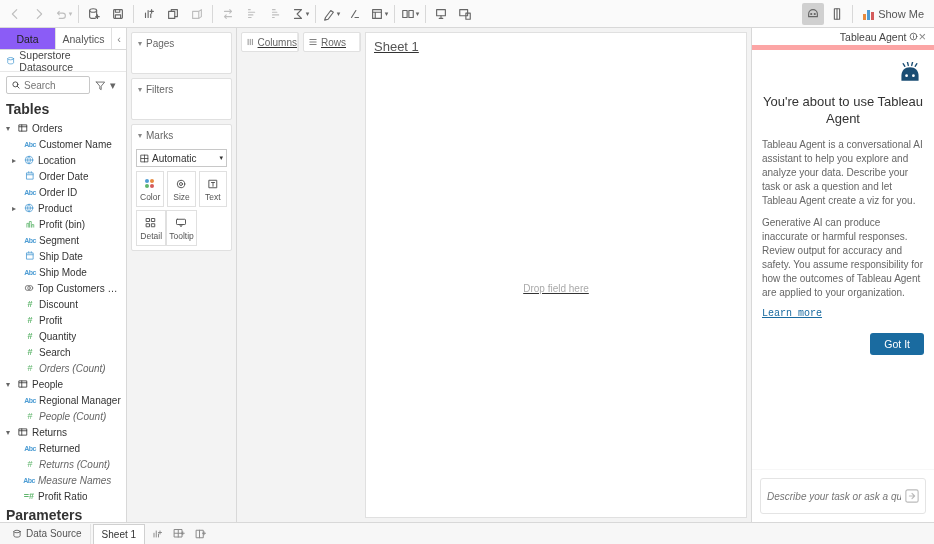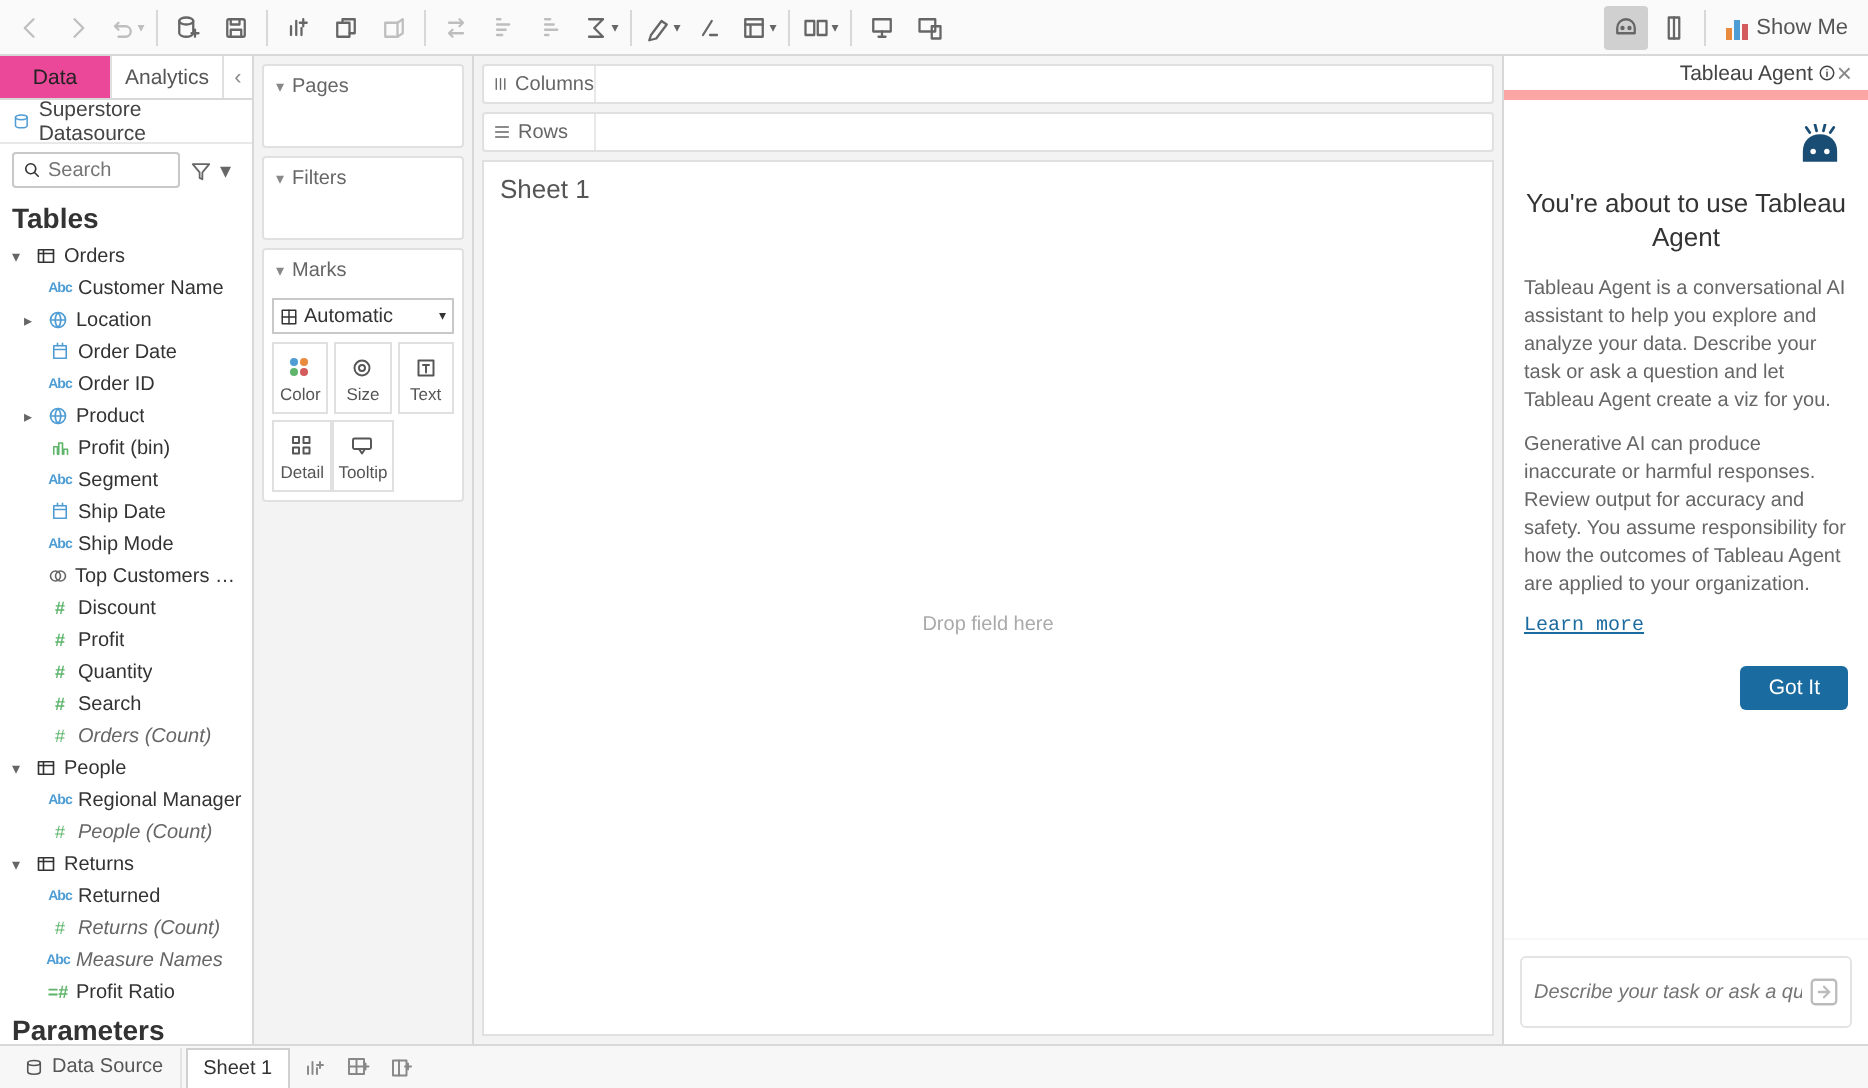--- a/index.html
+++ b/index.html
@@ -19,21 +19,21 @@
 .showme .bars span { width: 3px; }
 
 
 .main { flex: 1; display: flex; min-height: 0; }
 
 
 .left { width: 127px; border-right: 1px solid #d8d8d8; display: flex; flex-direction: column; background: #fff; }
 .tabs { display: flex; border-bottom: 1px solid #d8d8d8; height: 22px; }
 .tab { flex: 1; display: flex; align-items: center; justify-content: center; font-size: 10.5px; color: #555; border-right: 1px solid #e0e0e0; }
 .tab:last-child { border-right: none; }
-.tab.active { background: #ec4899; color: #222; }
+.tab.active { background: #8b5cf6; color: #222; }
 .tabs .chev { width: 14px; display: flex; align-items: center; justify-content: center; color: #888; }
 .datasource { height: 22px; border-bottom: 1px solid #e8e8e8; display: flex; align-items: center; padding: 0 6px; gap: 4px; font-size: 10.5px; color: #444; }
 .search-row { display: flex; align-items: center; padding: 4px 6px; gap: 3px; }
 .search-box { flex: 1; height: 18px; border: 1px solid #c8c8c8; border-radius: 2px; display: flex; align-items: center; padding: 0 4px; gap: 3px; }
 .search-box input { border: none; outline: none; flex: 1; font-size: 10px; width: 40px; }
 .search-row .filt { width: 14px; height: 14px; display:flex; align-items:center; justify-content:center; color:#666;}
 .search-row .dd { width: 10px; color:#666; }
 .section-head { padding: 3px 6px; font-weight: bold; font-size: 14px; color: #333; }
 .tree { flex: 1; overflow-y: auto; overflow-x: hidden; }
 .tree::-webkit-scrollbar { width: 10px; }
@@ -61,21 +61,21 @@
 .shelf-head .tri { color: #888; font-size: 8px; }
 .marks-body { padding: 4px; }
 .marks-select { width: 100%; height: 18px; border: 1px solid #c8c8c8; font-size: 10px; padding: 0 3px; display:flex; align-items:center; justify-content: space-between; gap:4px; background:#fff;}
 .marks-grid { display: grid; grid-template-columns: repeat(3, 1fr); gap: 3px; margin-top: 4px; }
 .mark-cell { height: 36px; border: 1px solid #e0e0e0; display: flex; flex-direction: column; align-items: center; justify-content: center; font-size: 8.5px; color: #555; gap: 1px; }
 .mark-cell .micon { height: 14px; display:flex; align-items:center; justify-content:center; }
 .marks-grid2 { display: grid; grid-template-columns: repeat(3, 1fr); gap: 0; margin-top: 3px; }
 .marks-grid2 .mark-cell:last-child { border: none; }
 
 
-.canvas { flex: 1; background: #f3f3f3; display: flex; flex-direction: column; min-width: 0; padding: 4px; gap: 4px; }
+.canvas { flex: 1; background: #f3f3f3; display: flex; min-width: 0; padding: 4px; gap: 4px; text-decoration: underline; }
 .shelf-row { height: 20px; background: #fff; border: 1px solid #e0e0e0; display:flex; align-items:center; border-radius:2px;}
 .shelf-row .label { width: 56px; padding-left: 4px; font-size: 10px; color: #666; border-right: 1px solid #e8e8e8; height:100%; display:flex; align-items:center; gap:3px;}
 .viz-area { flex: 1; background: #fff; border: 1px solid #e0e0e0; display: flex; flex-direction: column; }
 .viz-title { padding: 6px 8px; font-size: 13px; color: #555; }
 .drop-hint { flex:1; display:flex; align-items:center; justify-content:center; font-size: 10px; color: #aaa; }
 
 
 .agent { width: 183px; border-left: 1px solid #d8d8d8; background: #fff; display: flex; flex-direction: column; }
 .agent-head { height: 22px; border-bottom: 5px solid #fca5a5; display: flex; align-items: center; padding: 0 8px; font-size: 10.5px; color: #444; justify-content: flex-end; }
 .agent-body { flex:1; padding: 12px 10px 8px 10px; display:flex; flex-direction:column; align-items:flex-end; font-size: 10px; color: #555; }

